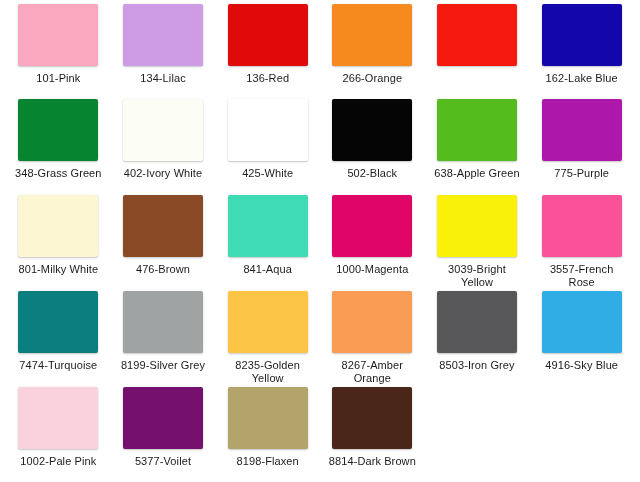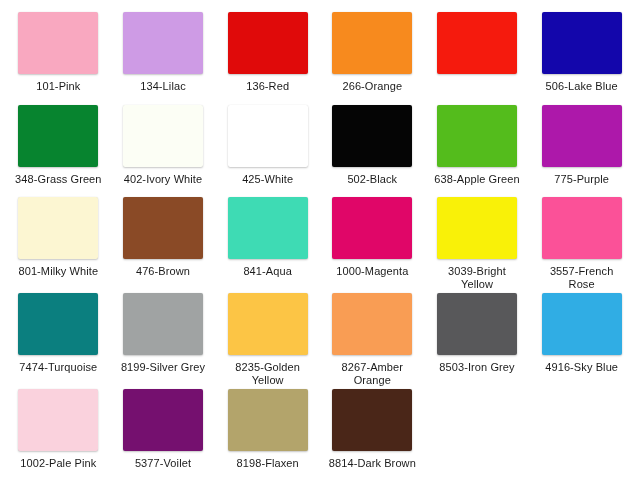--- a/index.html
+++ b/index.html
@@ -14,21 +14,21 @@
     font-family: "Liberation Sans", sans-serif;
     overflow: hidden;
   }
   #swatch-grid {
     width: 640px;
     height: 482px;
     display: grid;
     grid-template-columns: repeat(6, 1fr);
     grid-template-rows: repeat(5, 1fr);
     box-sizing: border-box;
-    padding: 10px 6px 2px 6px;
+    padding: 2px 6px 2px 6px;
   }
   .swatch-cell {
     display: flex;
     flex-direction: column;
     align-items: center;
     justify-content: flex-start;
     box-sizing: border-box;
     padding: 2px 3px 0 3px;
   }
   .swatch-chip {
@@ -67,21 +67,21 @@
     </div>
     <div class="swatch-cell">
       <div class="swatch-chip" style="background-color: rgb(247, 138, 30);"></div>
       <div class="swatch-label">266-Orange</div>
     </div>
     <div class="swatch-cell">
       <div class="swatch-chip" style="background-color: rgb(245, 26, 13);"></div>
     </div>
     <div class="swatch-cell">
       <div class="swatch-chip" style="background-color: rgb(19, 6, 171);"></div>
-      <div class="swatch-label">506-Lake Blue</div>
+      <div class="swatch-label">162-Lake Blue</div>
     </div>
     <div class="swatch-cell">
       <div class="swatch-chip" style="background-color: rgb(7, 132, 47);"></div>
       <div class="swatch-label">348-Grass Green</div>
     </div>
     <div class="swatch-cell">
       <div class="swatch-chip" style="background-color: rgb(252, 254, 245);"></div>
       <div class="swatch-label">402-Ivory White</div>
     </div>
     <div class="swatch-cell">

